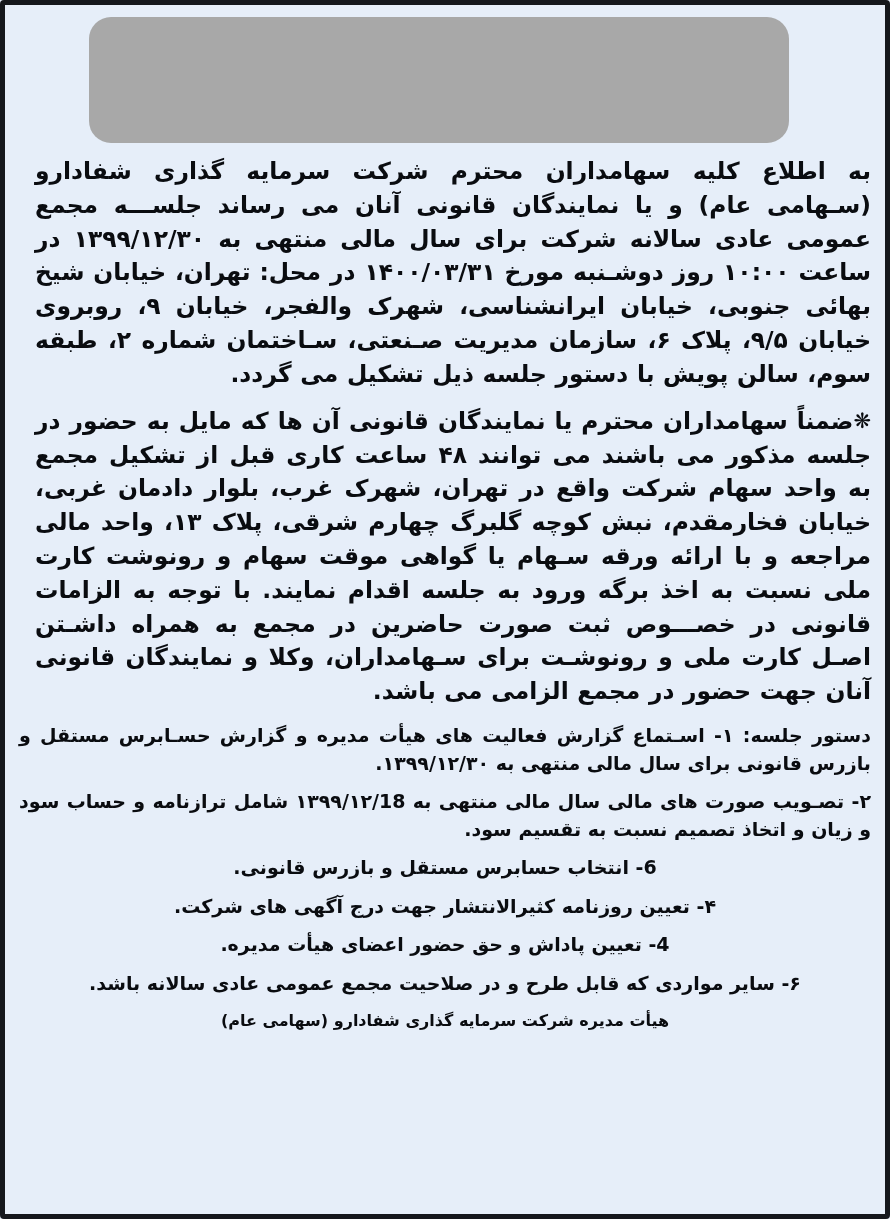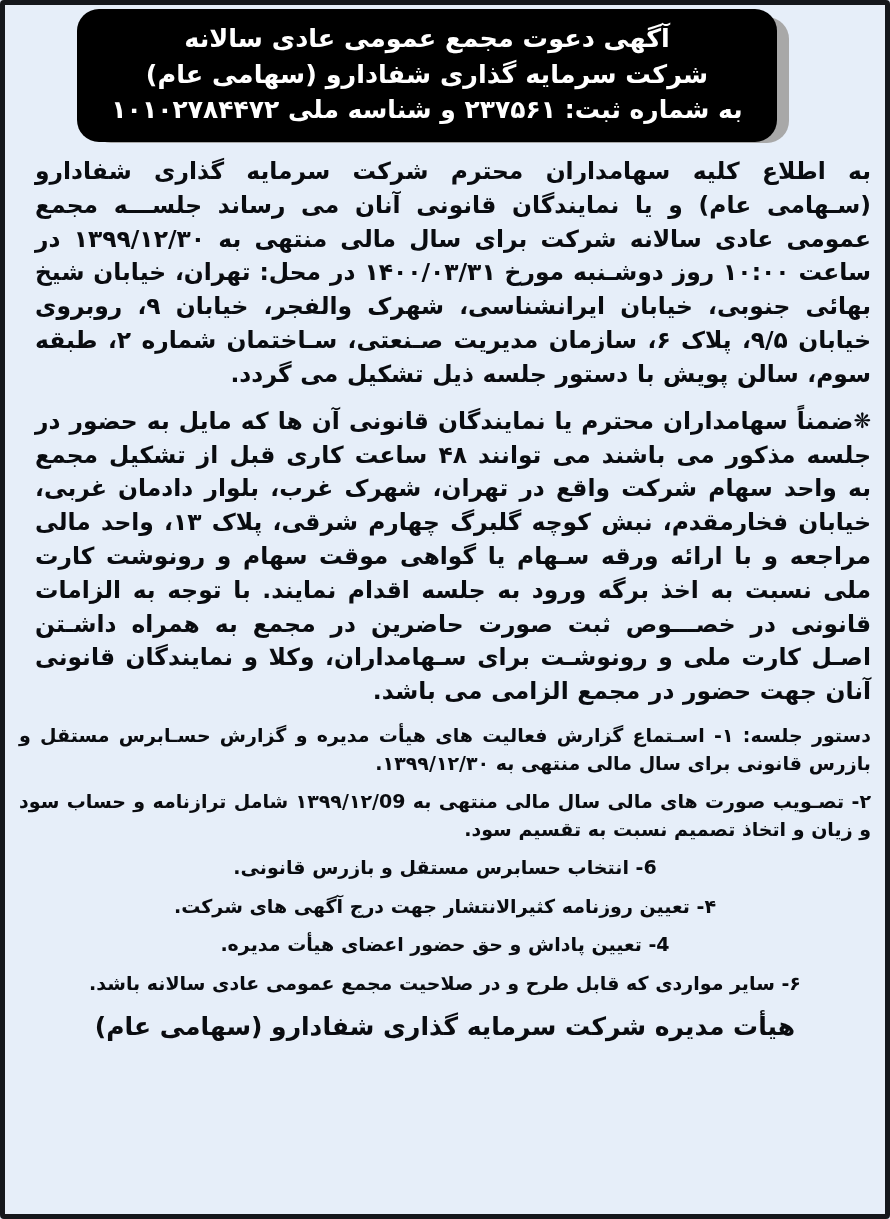--- a/index.html
+++ b/index.html
@@ -111,56 +111,51 @@
   ul.agenda li.short {
     text-align: center;
   }
   ul.agenda li.item6 {
     margin-bottom: 14px;
   }
 
   .signature {
     margin: 8px;
     color: #0a0c10;
-    font-size: 25px;
+    font-size: 16px;
     line-height: 1.3;
     font-weight: bold;
     text-align: center;
     direction: rtl;
     letter-spacing: -0.15px;
   }
 
   .star {
     font-size: 21px;
     vertical-align: 1px;
   }
 </style>
 </head>
 <body>
 
 <div id="page">
 
   <div class="header-wrap">
     <div class="header-shadow"></div>
-    <div class="header-plaque">
-      <div class="header-line l1">آگهی دعوت مجمع عمومی عادی سالانه</div>
-      <div class="header-line l2">شرکت سرمایه گذاری شفادارو (سهامی عام)</div>
-      <div class="header-line l3">به شماره ثبت: ۲۳۷۵۶۱ و شناسه ملی ۱۰۱۰۲۷۸۴۴۷۲</div>
-    </div>
   </div>
 
   <div class="body">
 
     <p class="para"><span>به اطلاع کلیه سهامداران محترم شرکت سرمایه گذاری شفادارو (سـهامی عام) و یا نمایندگان قانونی آنان می رساند جلســـه مجمع عمومی عادی سالانه شرکت برای سال مالی منتهی به ۱۳۹۹/۱۲/۳۰ در ساعت ۱۰:۰۰ روز دوشـنبه مورخ ۱۴۰۰/۰۳/۳۱ در محل: تهران، خیابان شیخ بهائی جنوبی، خیابان ایرانشناسی، شهرک والفجر، خیابان ۹، روبروی خیابان ۹/۵، پلاک ۶، سازمان مدیریت صـنعتی، سـاختمان شماره ۲، طبقه سوم، سالن پویش با دستور جلسه ذیل تشکیل می گردد.</span></p>
 
     <p class="para"><span class="star">❋</span><span>ضمناً سهامداران محترم یا نمایندگان قانونی آن ها که مایل به حضور در جلسه مذکور می باشند می توانند ۴۸ ساعت کاری قبل از تشکیل مجمع به واحد سهام شرکت واقع در تهران، شهرک غرب، بلوار دادمان غربی، خیابان فخارمقدم، نبش کوچه گلبرگ چهارم شرقی، پلاک ۱۳، واحد مالی مراجعه و با ارائه ورقه سـهام یا گواهی موقت سهام و رونوشت کارت ملی نسبت به اخذ برگه ورود به جلسه اقدام نمایند. با توجه به الزامات قانونی در خصـــوص ثبت صورت حاضرین در مجمع به همراه داشـتن اصـل کارت ملی و رونوشـت برای سـهامداران، وکلا و نمایندگان قانونی آنان جهت حضور در مجمع الزامی می باشد.</span></p>
 
     <ul class="agenda">
       <li><span class="agenda-head">دستور جلسه:</span> <span>۱- اسـتماع گزارش فعالیت های هیأت مدیره و گزارش حسـابرس مستقل و بازرس قانونی برای سال مالی منتهی به ۱۳۹۹/۱۲/۳۰.</span></li>
-      <li>۲- تصـویب صورت های مالی سال مالی منتهی به ۱۳۹۹/۱۲/09 شامل ترازنامه و حساب سود و زیان و اتخاذ تصمیم نسبت به تقسیم سود.</li>
+      <li>۲- تصـویب صورت های مالی سال مالی منتهی به ۱۳۹۹/۱۲/18 شامل ترازنامه و حساب سود و زیان و اتخاذ تصمیم نسبت به تقسیم سود.</li>
       <li class="short">6- انتخاب حسابرس مستقل و بازرس قانونی.</li>
       <li class="short">۴- تعیین روزنامه کثیرالانتشار جهت درج آگهی های شرکت.</li>
       <li class="short">4- تعیین پاداش و حق حضور اعضای هیأت مدیره.</li>
       <li class="short item6">۶- سایر مواردی که قابل طرح و در صلاحیت مجمع عمومی عادی سالانه باشد.</li>
     </ul>
 
     <p class="signature">هیأت مدیره شرکت سرمایه گذاری شفادارو (سهامی عام)</p>
 
   </div>
 </div>

